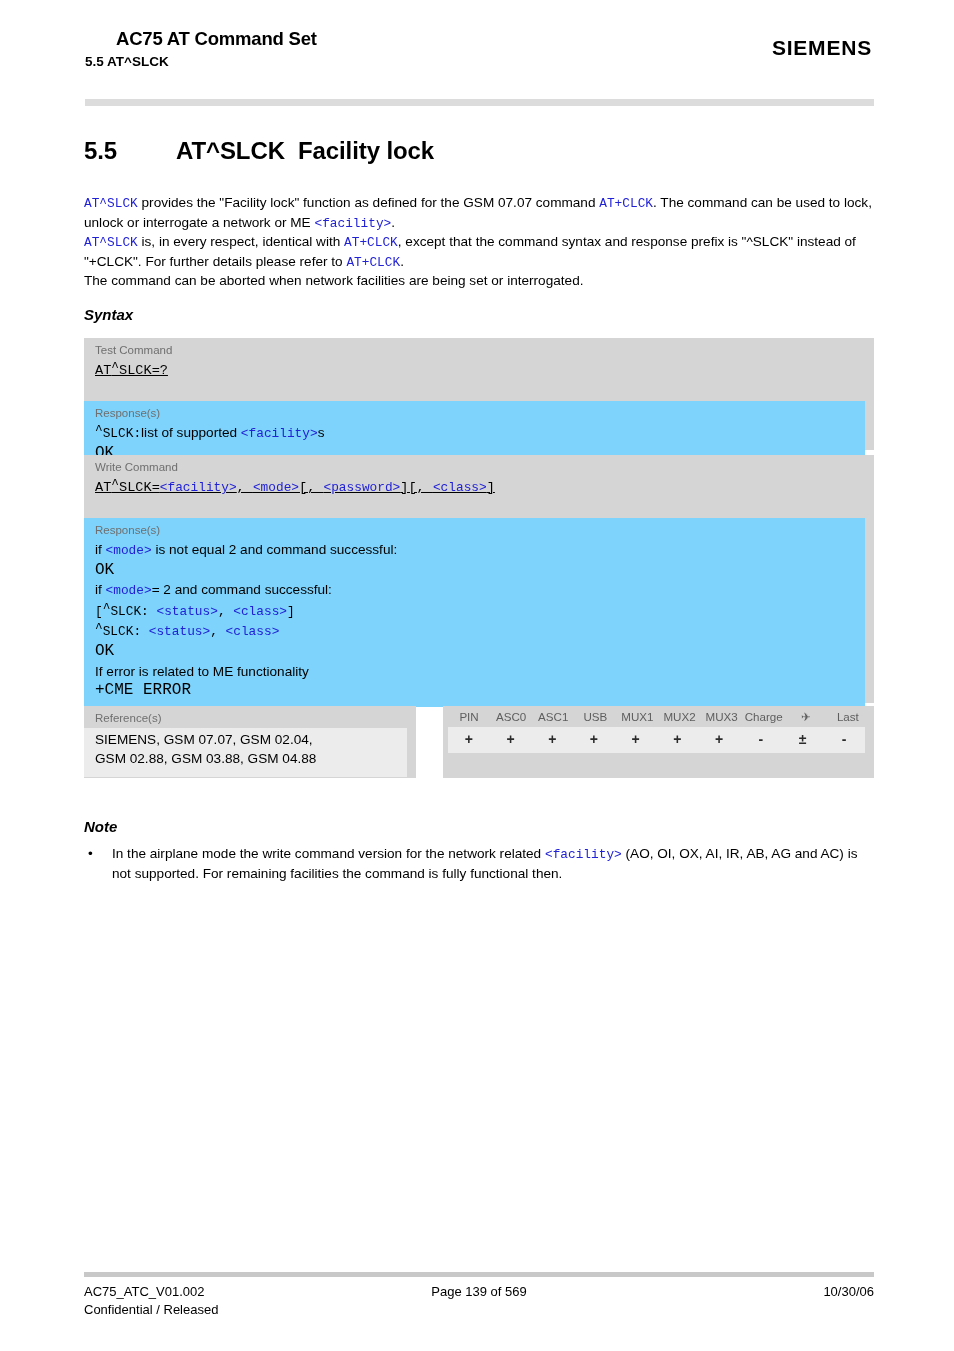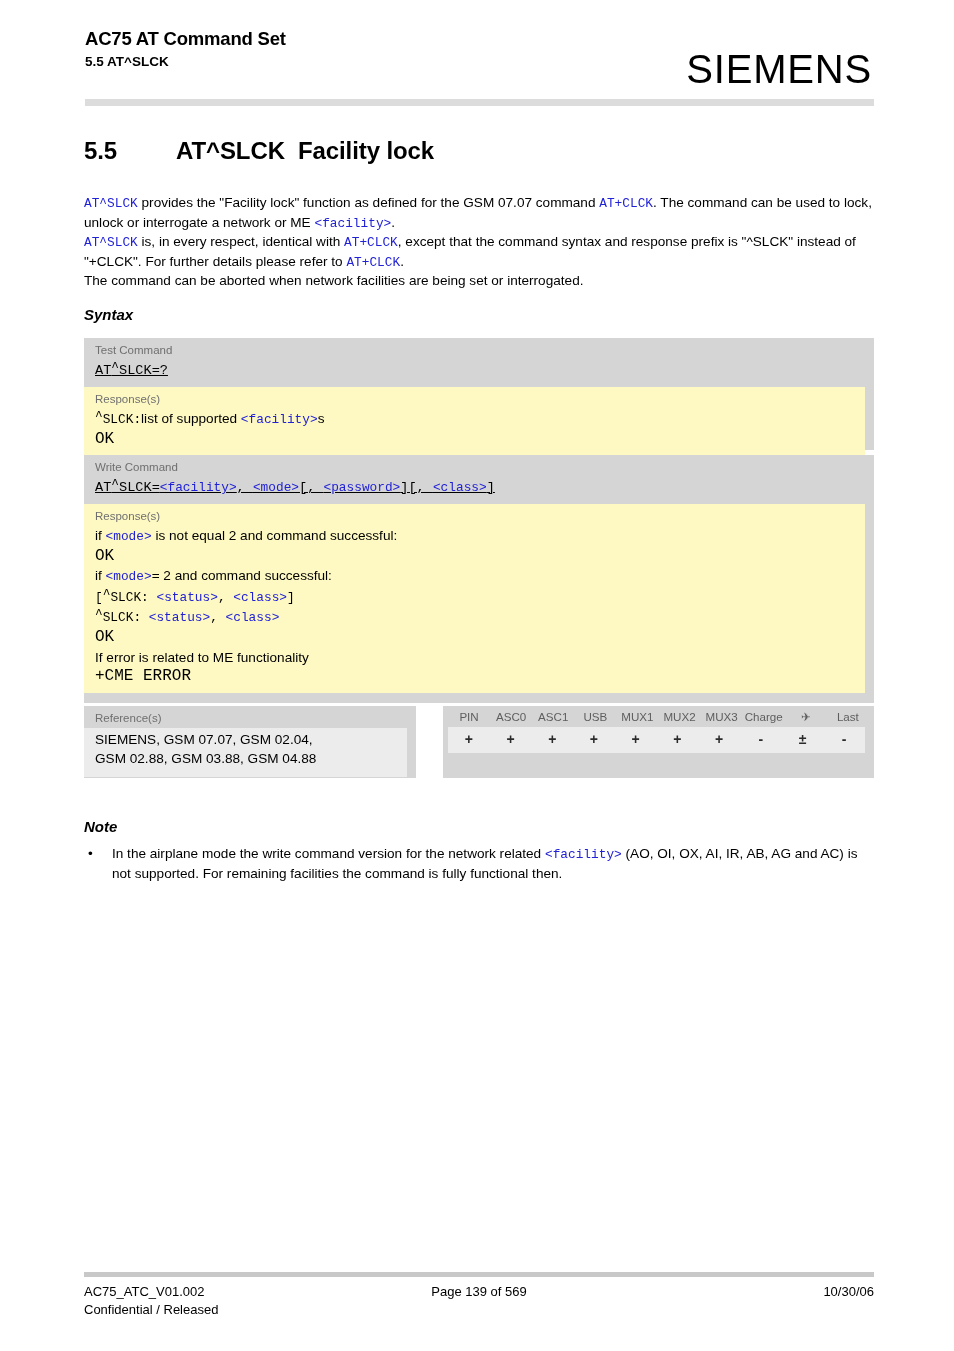--- a/index.html
+++ b/index.html
@@ -27,36 +27,36 @@
     position: absolute;
     left: 85px;
     top: 28px;
     width: 790px;
   }
   .hdr-title {
     font-size: 18.5px;
     font-weight: bold;
     letter-spacing: -0.2px;
     line-height: 22px;
+    margin-left: 31px;
   }
   .hdr-sub {
     font-size: 13.5px;
     font-weight: bold;
     line-height: 19px;
     margin-top: 2px;
   }
   .logo {
     position: absolute;
     right: 82px;
     top: 31px;
-    font-size: 40px;
-    font-weight: normal;
+    font-size: 21px;
+    font-weight: bold;
     letter-spacing: 0.8px;
     line-height: 34px;
-    margin-top: 21px;
   }
   .hdr-rule {
     position: absolute;
     left: 85px;
     top: 99px;
     width: 789px;
     height: 7px;
     background: #dcdcdc;
   }
 
@@ -129,22 +129,22 @@
   }
   .band-cmd {
     font-family: "Liberation Mono", "DejaVu Sans Mono", monospace;
     font-size: 13.6px;
     padding: 1px 15px 7px 11px;
     line-height: 19px;
     color: #000;
     text-decoration: underline;
   }
   .resp-inner {
-    background: #fef9c3;
-    margin: 0 9px 0 0;
+    background: #7dd3fc;
+    margin: 14px 9px 0 0;
     padding-bottom: 6px;
   }
   .resp-lines {
     font-size: 13.6px;
     line-height: 19.6px;
     padding: 0 11px;
   }
 
   
   #test-block { top: 338px; height: 112px; }

